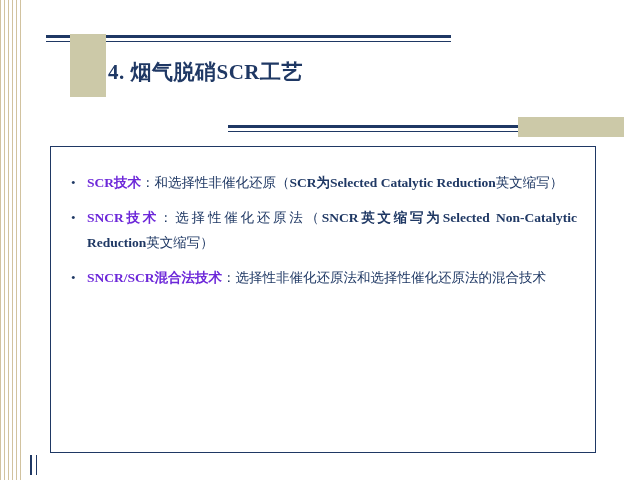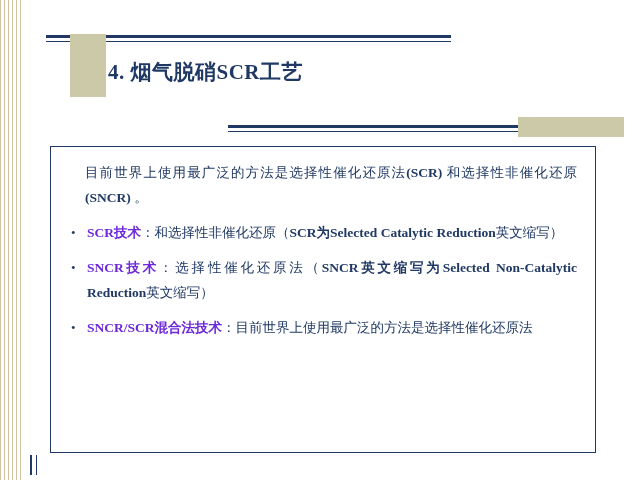--- a/index.html
+++ b/index.html
@@ -173,42 +173,39 @@
 
   <div class="title-text">4. 烟气脱硝SCR工艺</div>
 
   <div class="mid-bar"></div>
   <div class="mid-bar2"></div>
   <div class="right-block"></div>
 
   <div class="body-box">
     <div class="body-inner">
 
-      <p class="para">
-        <span>目前世界上使用最广泛的方法是选择性催化还原法</span><b>(SCR)</b><span> 和选择性非催化还原</span><b>(SNCR)</b><span> 。</span>
-      </p>
 
       <div class="bullet-row">
         <div class="bullet-dot">•</div>
         <div class="bullet-text">
           <span class="hl">SCR技术</span><span>：</span><span>和选择性非催化还原（</span><span class="bold">SCR为Selected Catalytic Reduction</span><span>英文缩写）</span>
         </div>
       </div>
 
       <div class="bullet-row">
         <div class="bullet-dot">•</div>
         <div class="bullet-text">
           <span class="hl"> SNCR技术</span><span>：</span><span>选择性催化还原法（</span><span class="bold">SNCR英文缩写为Selected Non-Catalytic Reduction</span><span>英文缩写）</span>
         </div>
       </div>
 
       <div class="bullet-row">
         <div class="bullet-dot">•</div>
         <div class="bullet-text">
-          <span class="hl">SNCR/SCR混合法技术</span><span>：</span><span>目前世界上使用最广泛的方法是选择性催化还原法</span>
+          <span class="hl">SNCR/SCR混合法技术</span><span>：</span><span>选择性非催化还原法和选择性催化还原法的混合技术</span>
         </div>
       </div>
 
     </div>
   </div>
 
   <div class="bl-mark1"></div>
   <div class="bl-mark2"></div>
 
 </div>

